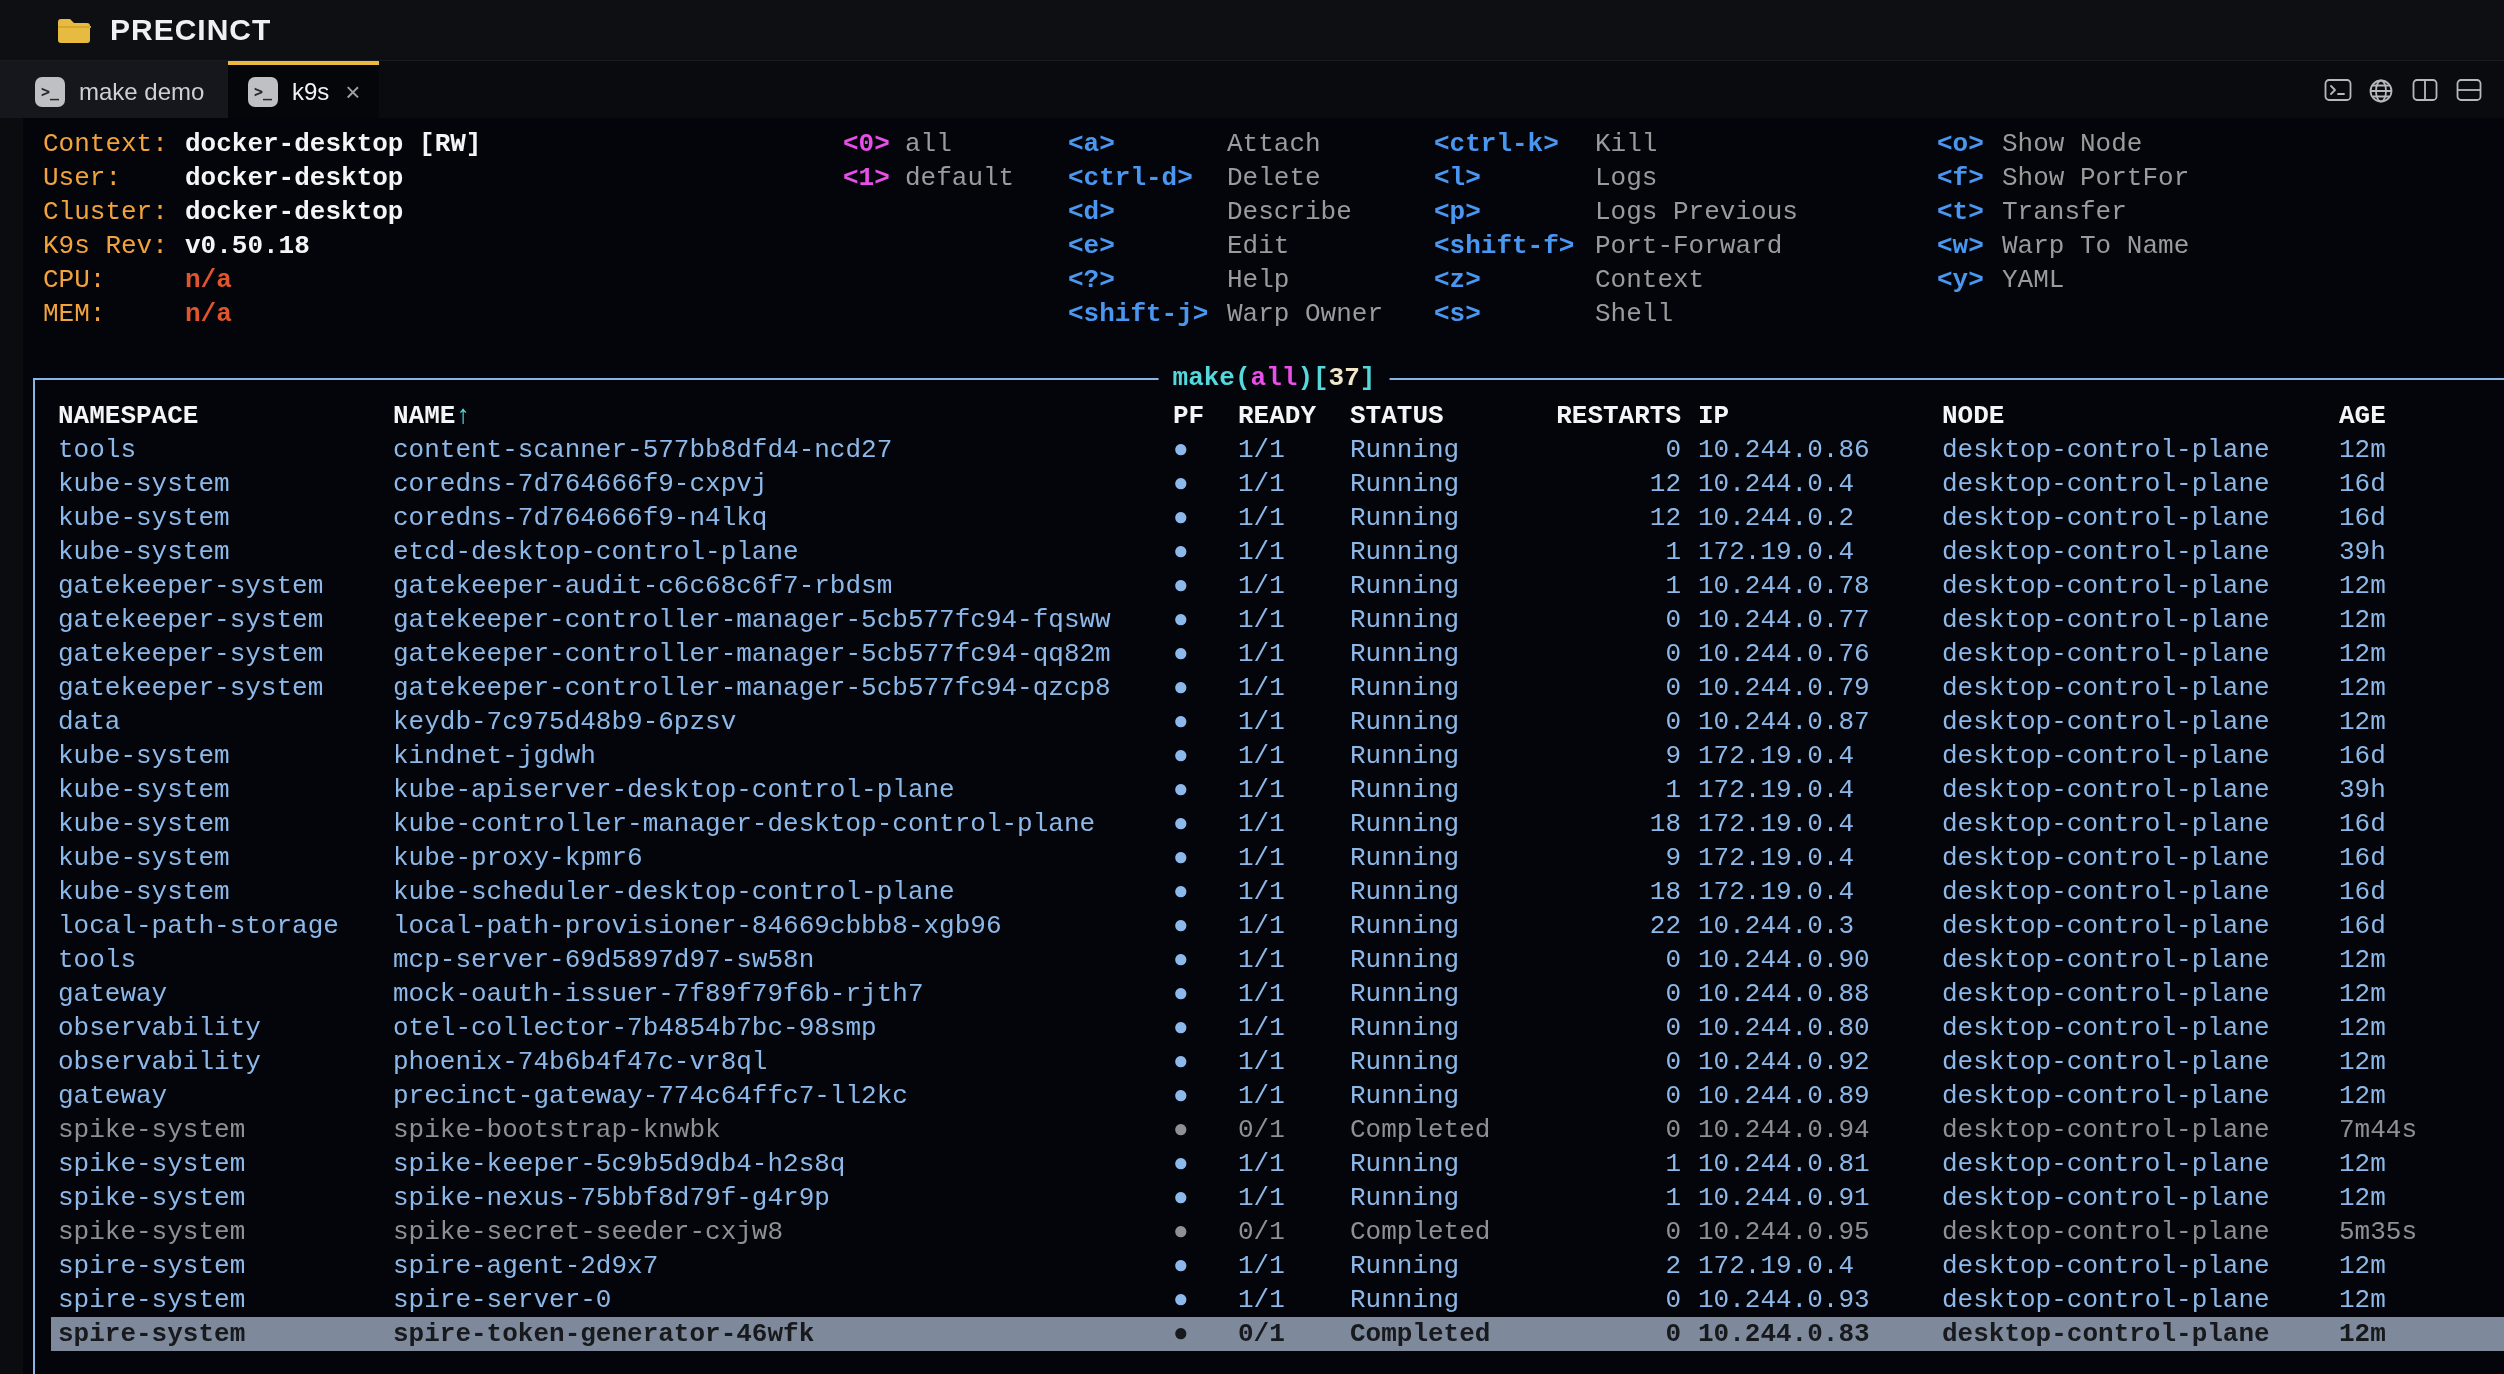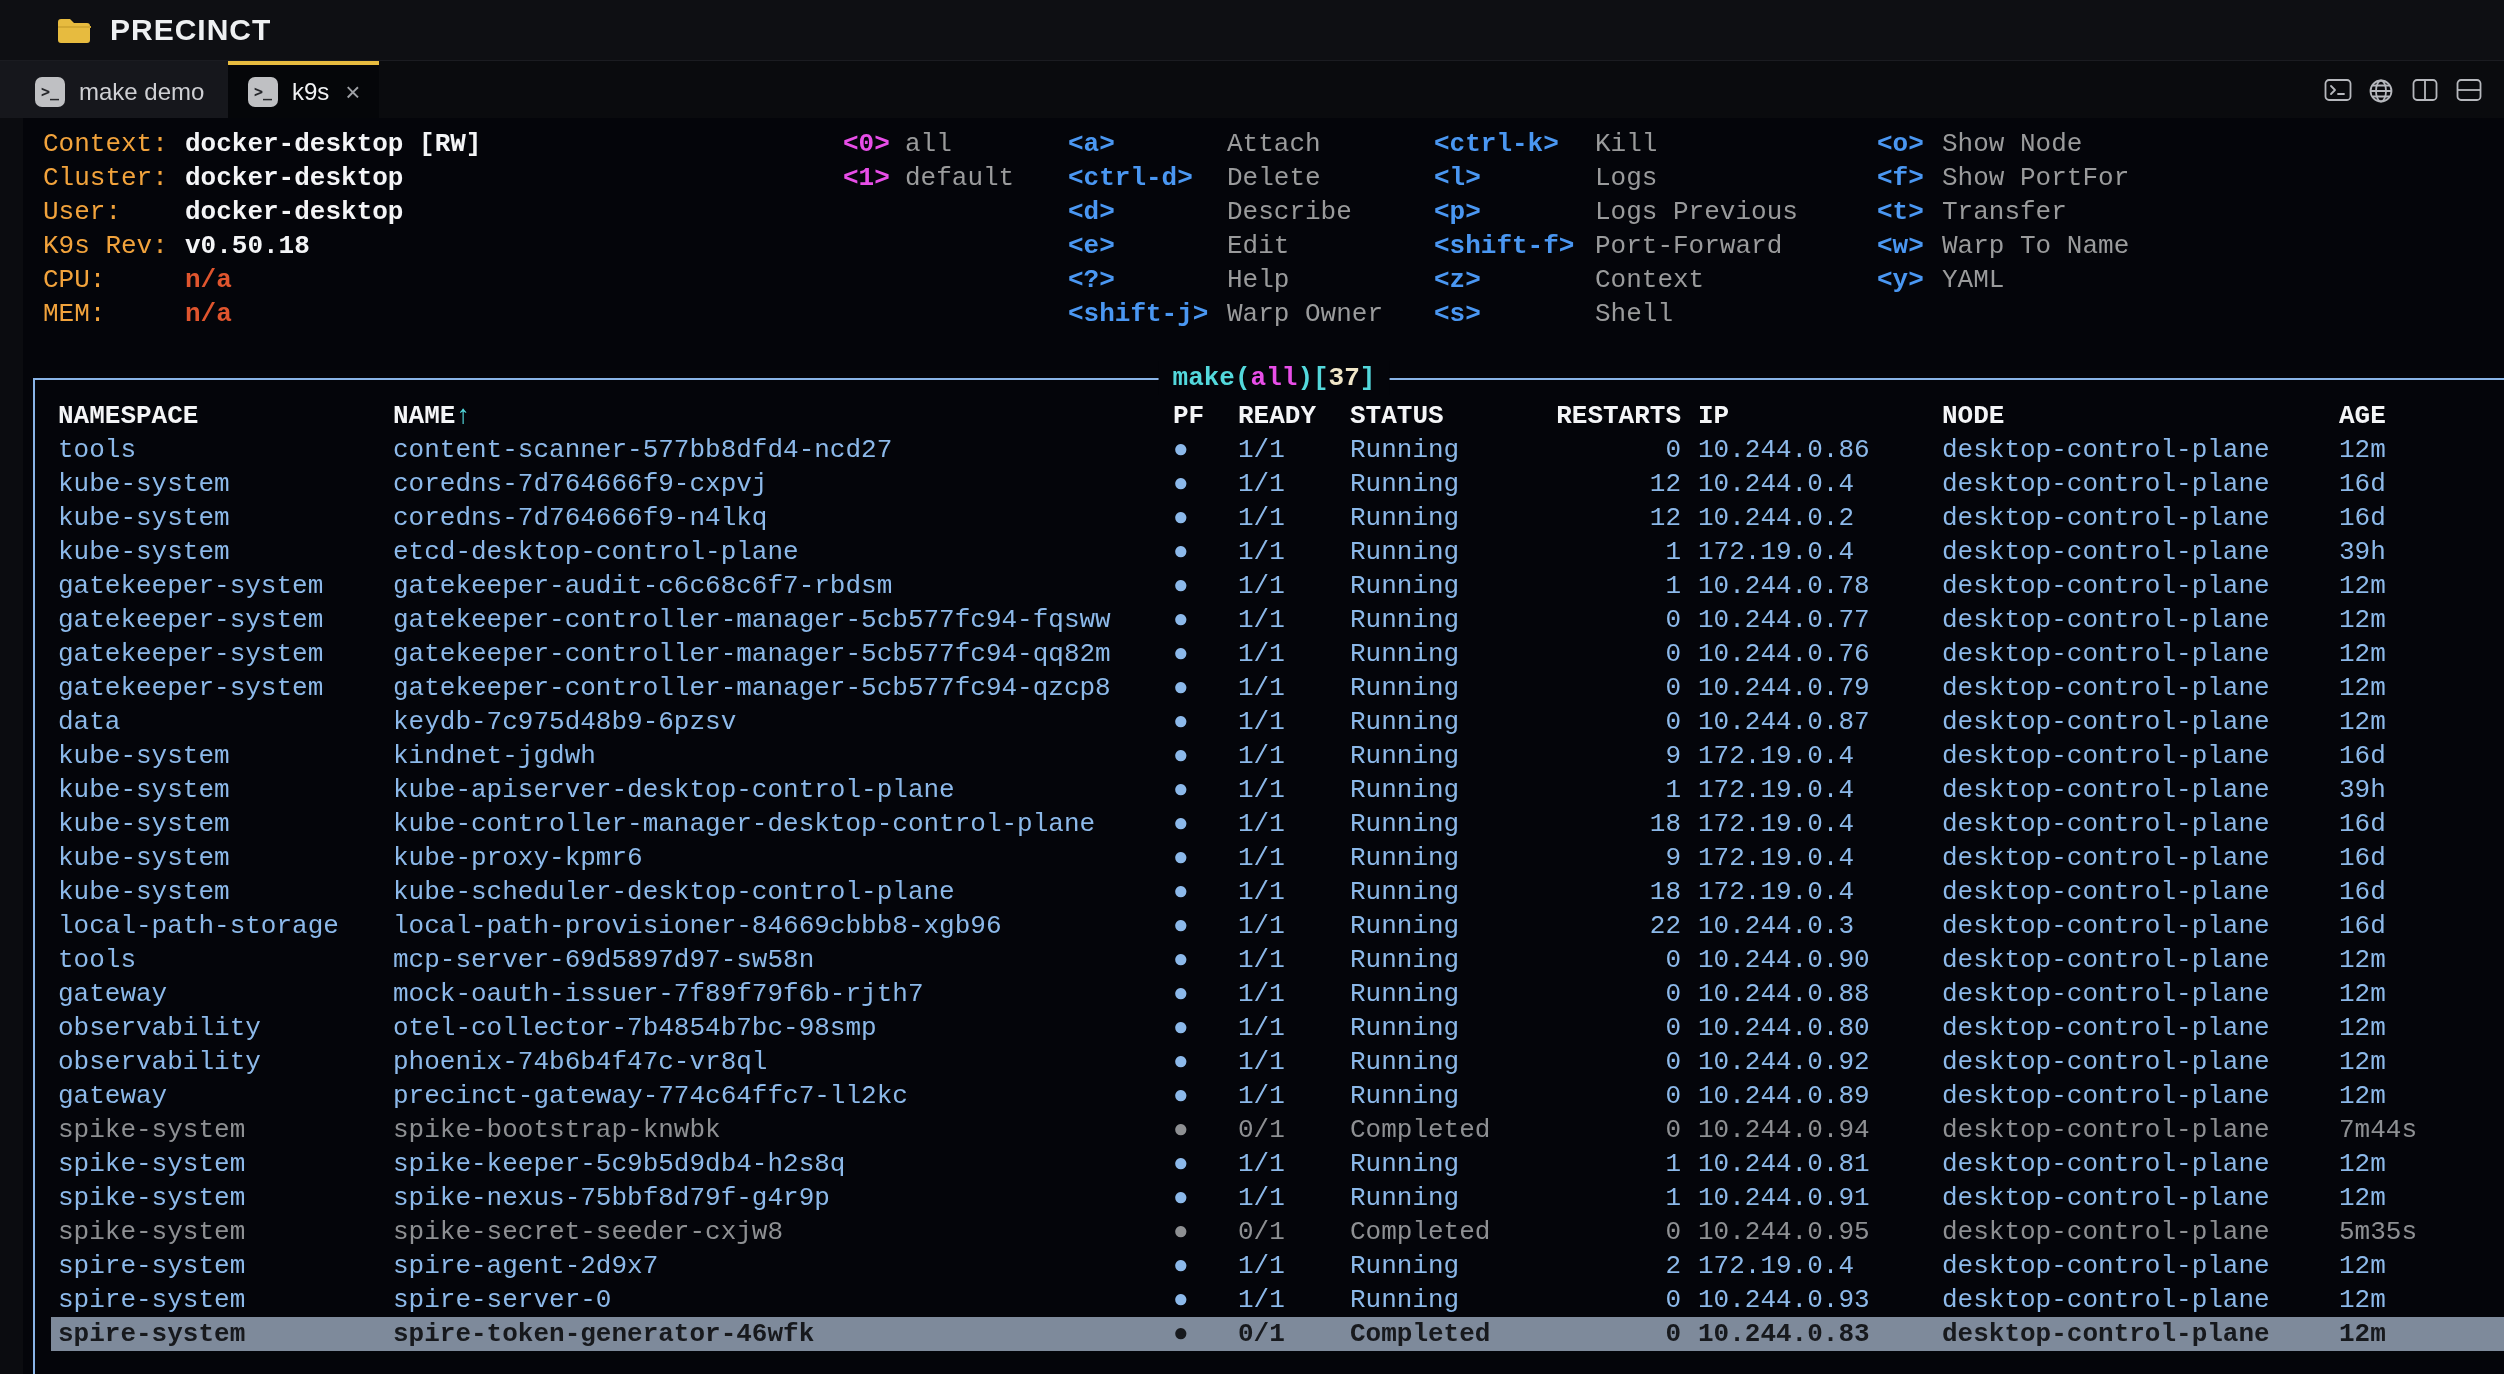--- a/index.html
+++ b/index.html
@@ -129,22 +129,22 @@
         <path d="M1.5 12 h23"></path>
       </svg>
     </span>
   </div>
 </div>
 
 <div class="terminal">
 
   <div class="info-block">
       <div class="info-row"><span class="info-label">Context:</span><span class="info-value">docker-desktop [RW]</span></div>
+      <div class="info-row"><span class="info-label">User:</span><span class="info-value">docker-desktop</span></div>
       <div class="info-row"><span class="info-label">Cluster:</span><span class="info-value">docker-desktop</span></div>
-      <div class="info-row"><span class="info-label">User:</span><span class="info-value">docker-desktop</span></div>
       <div class="info-row"><span class="info-label">K9s Rev:</span><span class="info-value">v0.50.18</span></div>
       <div class="info-row"><span class="info-label">CPU:</span><span class="info-value red">n/a</span></div>
       <div class="info-row"><span class="info-label">MEM:</span><span class="info-value red">n/a</span></div>
     </div>
 
   <div class="hot-col" style="left:820px">
       <div class="key-row"><span class="key magenta" style="width: 62px;">&lt;0&gt;</span><span class="key-label">all</span></div>
       <div class="key-row"><span class="key magenta" style="width: 62px;">&lt;1&gt;</span><span class="key-label">default</span></div>
     </div>
   <div class="hot-col" style="left:1045px">
@@ -156,21 +156,21 @@
       <div class="key-row"><span class="key blue" style="width: 159px;">&lt;shift-j&gt;</span><span class="key-label">Warp Owner</span></div>
     </div>
   <div class="hot-col" style="left:1411px">
       <div class="key-row"><span class="key blue" style="width: 161px;">&lt;ctrl-k&gt;</span><span class="key-label">Kill</span></div>
       <div class="key-row"><span class="key blue" style="width: 161px;">&lt;l&gt;</span><span class="key-label">Logs</span></div>
       <div class="key-row"><span class="key blue" style="width: 161px;">&lt;p&gt;</span><span class="key-label">Logs Previous</span></div>
       <div class="key-row"><span class="key blue" style="width: 161px;">&lt;shift-f&gt;</span><span class="key-label">Port-Forward</span></div>
       <div class="key-row"><span class="key blue" style="width: 161px;">&lt;z&gt;</span><span class="key-label">Context</span></div>
       <div class="key-row"><span class="key blue" style="width: 161px;">&lt;s&gt;</span><span class="key-label">Shell</span></div>
     </div>
-  <div class="hot-col" style="left:1854px">
+  <div class="hot-col" style="left:1914px">
       <div class="key-row"><span class="key blue" style="width: 65px;">&lt;o&gt;</span><span class="key-label">Show Node</span></div>
       <div class="key-row"><span class="key blue" style="width: 65px;">&lt;f&gt;</span><span class="key-label">Show PortFor</span></div>
       <div class="key-row"><span class="key blue" style="width: 65px;">&lt;t&gt;</span><span class="key-label">Transfer</span></div>
       <div class="key-row"><span class="key blue" style="width: 65px;">&lt;w&gt;</span><span class="key-label">Warp To Name</span></div>
       <div class="key-row"><span class="key blue" style="width: 65px;">&lt;y&gt;</span><span class="key-label">YAML</span></div>
     </div>
 
 
   <div class="pods-table">
     <div class="table-title"><span style="color: rgb(83, 216, 220);">make(</span><span style="color: rgb(232, 78, 232);">all</span><span style="color: rgb(83, 216, 220);">)[</span><span style="color: rgb(240, 230, 200);">37</span><span style="color: rgb(83, 216, 220);">]</span></div>

